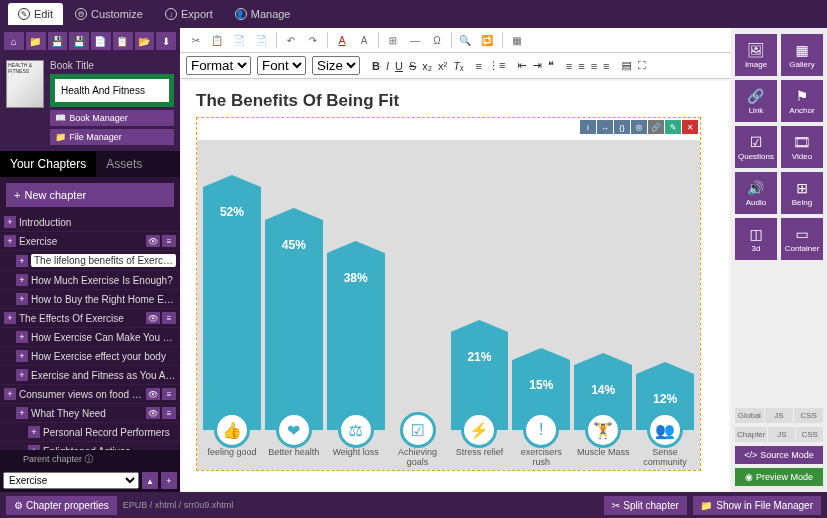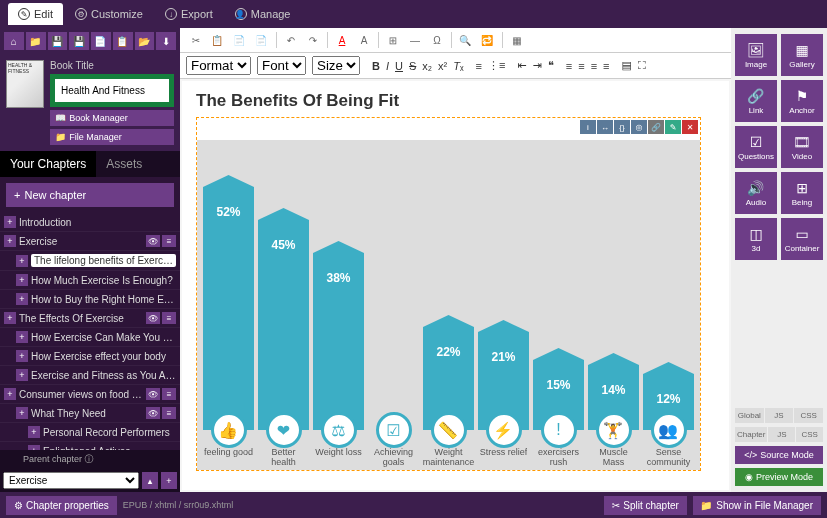--- a/index.html
+++ b/index.html
@@ -273,25 +273,20 @@
             <div class="col">
               <div class="bar" style="height:177px">38%</div>
               <div class="icon-c">⚖</div>
               <div class="cat">Weight loss</div>
             </div>
             <div class="col">
               <div class="icon-c">☑</div>
               <div class="cat">Achieving goals</div>
             </div>
             <div class="col">
-              <div class="bar" style="height:103px">22%</div>
-              <div class="icon-c">📏</div>
-              <div class="cat">Weight maintenance</div>
-            </div>
-            <div class="col">
               <div class="bar" style="height:98px">21%</div>
               <div class="icon-c">⚡</div>
               <div class="cat">Stress relief</div>
             </div>
             <div class="col">
               <div class="bar" style="height:70px">15%</div>
               <div class="icon-c">!</div>
               <div class="cat">exercisers rush</div>
             </div>
             <div class="col">

